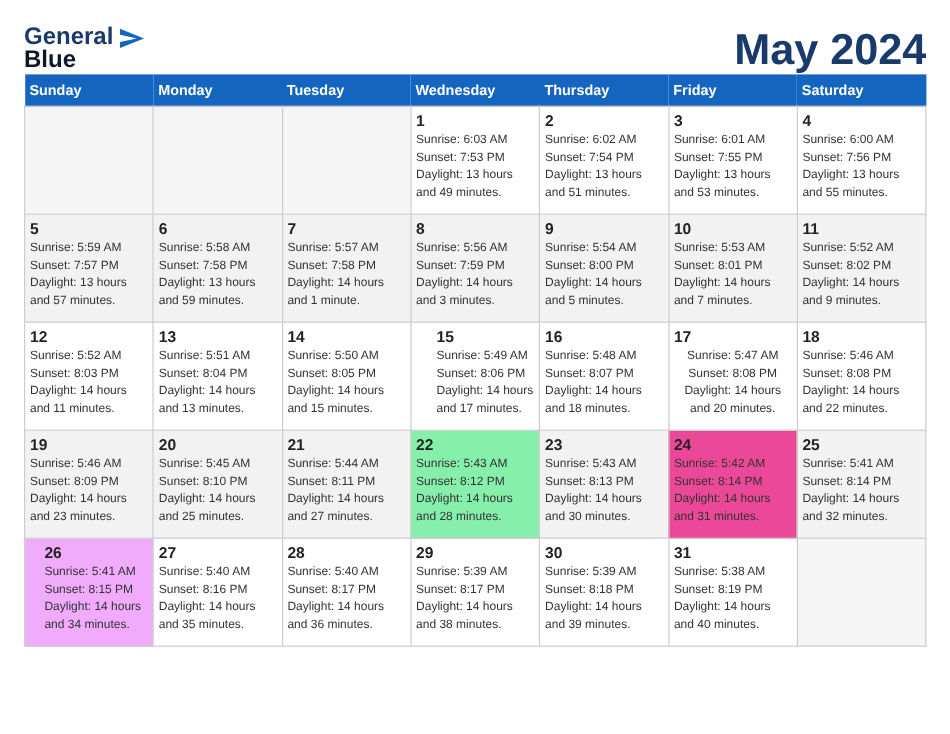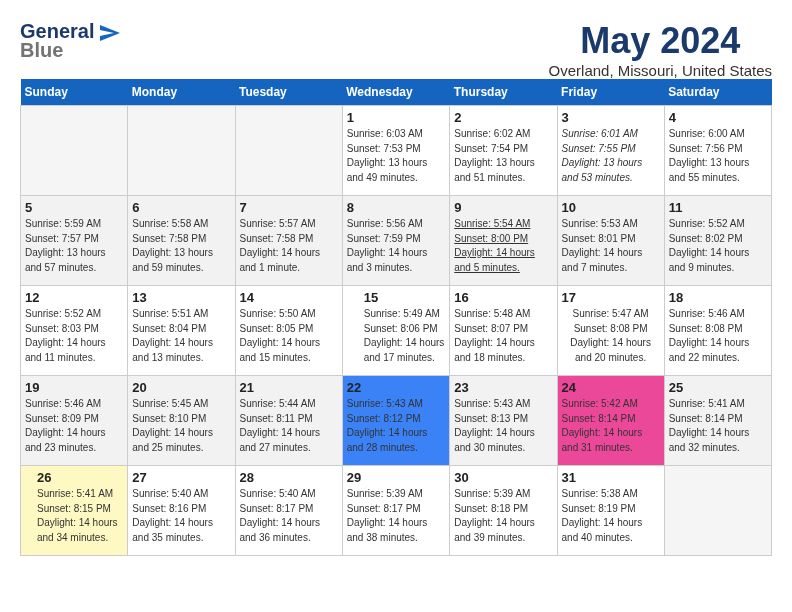--- a/index.html
+++ b/index.html
@@ -80,25 +80,24 @@
 <div class="header-section">
   <div class="logo">
     <div style="display:flex;align-items:center;gap:2px;">
       <div style="font-size:20px;font-weight:bold;color:#1a3a6b;">
         <span style="color:#1a3a6b;">General</span>
         <svg width="20" height="16" viewBox="0 0 20 16" style="display:inline-block;vertical-align:middle;">
           <polygon points="0,16 20,8 0,0 0,5 14,8 0,11" fill="#1565c0"></polygon>
         </svg>
       </div>
     </div>
-    <div style="font-size:20px;font-weight:bold;color:#737373;margin-top:-4px;">Blue</div>
+    <div style="font-size:20px;font-weight:bold;color:#0f172a;margin-top:-4px;">Blue</div>
   </div>
   <div class="title-section">
     <div class="month-title">May 2024</div>
-    <div class="location">Overland, Missouri, United States</div>
   </div>
 </div>
 
 <table class="calendar">
   <thead>
     <tr>
     <th>Sunday</th>
         <th>Monday</th>
         <th>Tuesday</th>
         <th>Wednesday</th>
@@ -121,21 +120,21 @@
         </td>
         <td style="background: rgb(255, 255, 255);">
           <div class="day-number">2</div>
           <div class="day-info" style="white-space: pre-line;">Sunrise: 6:02 AM
 Sunset: 7:54 PM
 Daylight: 13 hours
 and 51 minutes.</div>
         </td>
         <td style="background: rgb(255, 255, 255);">
           <div class="day-number">3</div>
-          <div class="day-info" style="white-space: pre-line; font-style: italic;">Sunrise: 6:01 AM
+          <div class="day-info" style="white-space: pre-line;">Sunrise: 6:01 AM
 Sunset: 7:55 PM
 Daylight: 13 hours
 and 53 minutes.</div>
         </td>
         <td style="background: rgb(255, 255, 255);">
           <div class="day-number">4</div>
           <div class="day-info" style="white-space: pre-line;">Sunrise: 6:00 AM
 Sunset: 7:56 PM
 Daylight: 13 hours
 and 55 minutes.</div>
@@ -165,21 +164,21 @@
         </td>
         <td style="background: rgb(242, 242, 242);">
           <div class="day-number">8</div>
           <div class="day-info" style="white-space: pre-line;">Sunrise: 5:56 AM
 Sunset: 7:59 PM
 Daylight: 14 hours
 and 3 minutes.</div>
         </td>
         <td style="background: rgb(242, 242, 242);">
           <div class="day-number">9</div>
-          <div class="day-info" style="white-space: pre-line; text-decoration: underline;">Sunrise: 5:54 AM
+          <div class="day-info" style="white-space: pre-line;">Sunrise: 5:54 AM
 Sunset: 8:00 PM
 Daylight: 14 hours
 and 5 minutes.</div>
         </td>
         <td style="background: rgb(242, 242, 242);">
           <div class="day-number">10</div>
           <div class="day-info" style="white-space: pre-line;">Sunrise: 5:53 AM
 Sunset: 8:01 PM
 Daylight: 14 hours
 and 7 minutes.</div>
@@ -258,21 +257,21 @@
 Daylight: 14 hours
 and 25 minutes.</div>
         </td>
         <td style="background: rgb(242, 242, 242);">
           <div class="day-number">21</div>
           <div class="day-info" style="white-space: pre-line;">Sunrise: 5:44 AM
 Sunset: 8:11 PM
 Daylight: 14 hours
 and 27 minutes.</div>
         </td>
-        <td style="background: #3b82f6;">
+        <td style="background: #86efac;">
           <div class="day-number">22</div>
           <div class="day-info" style="white-space: pre-line;">Sunrise: 5:43 AM
 Sunset: 8:12 PM
 Daylight: 14 hours
 and 28 minutes.</div>
         </td>
         <td style="background: rgb(242, 242, 242);">
           <div class="day-number">23</div>
           <div class="day-info" style="white-space: pre-line;">Sunrise: 5:43 AM
 Sunset: 8:13 PM
@@ -288,21 +287,21 @@
         </td>
         <td style="background: rgb(242, 242, 242);">
           <div class="day-number">25</div>
           <div class="day-info" style="white-space: pre-line;">Sunrise: 5:41 AM
 Sunset: 8:14 PM
 Daylight: 14 hours
 and 32 minutes.</div>
         </td>
       </tr>
       <tr>
-        <td style="background: #fef9c3; padding-left: 16px;">
+        <td style="background: #f0abfc; padding-left: 16px;">
           <div class="day-number">26</div>
           <div class="day-info" style="white-space: pre-line;">Sunrise: 5:41 AM
 Sunset: 8:15 PM
 Daylight: 14 hours
 and 34 minutes.</div>
         </td>
         <td style="background: rgb(255, 255, 255);">
           <div class="day-number">27</div>
           <div class="day-info" style="white-space: pre-line;">Sunrise: 5:40 AM
 Sunset: 8:16 PM

